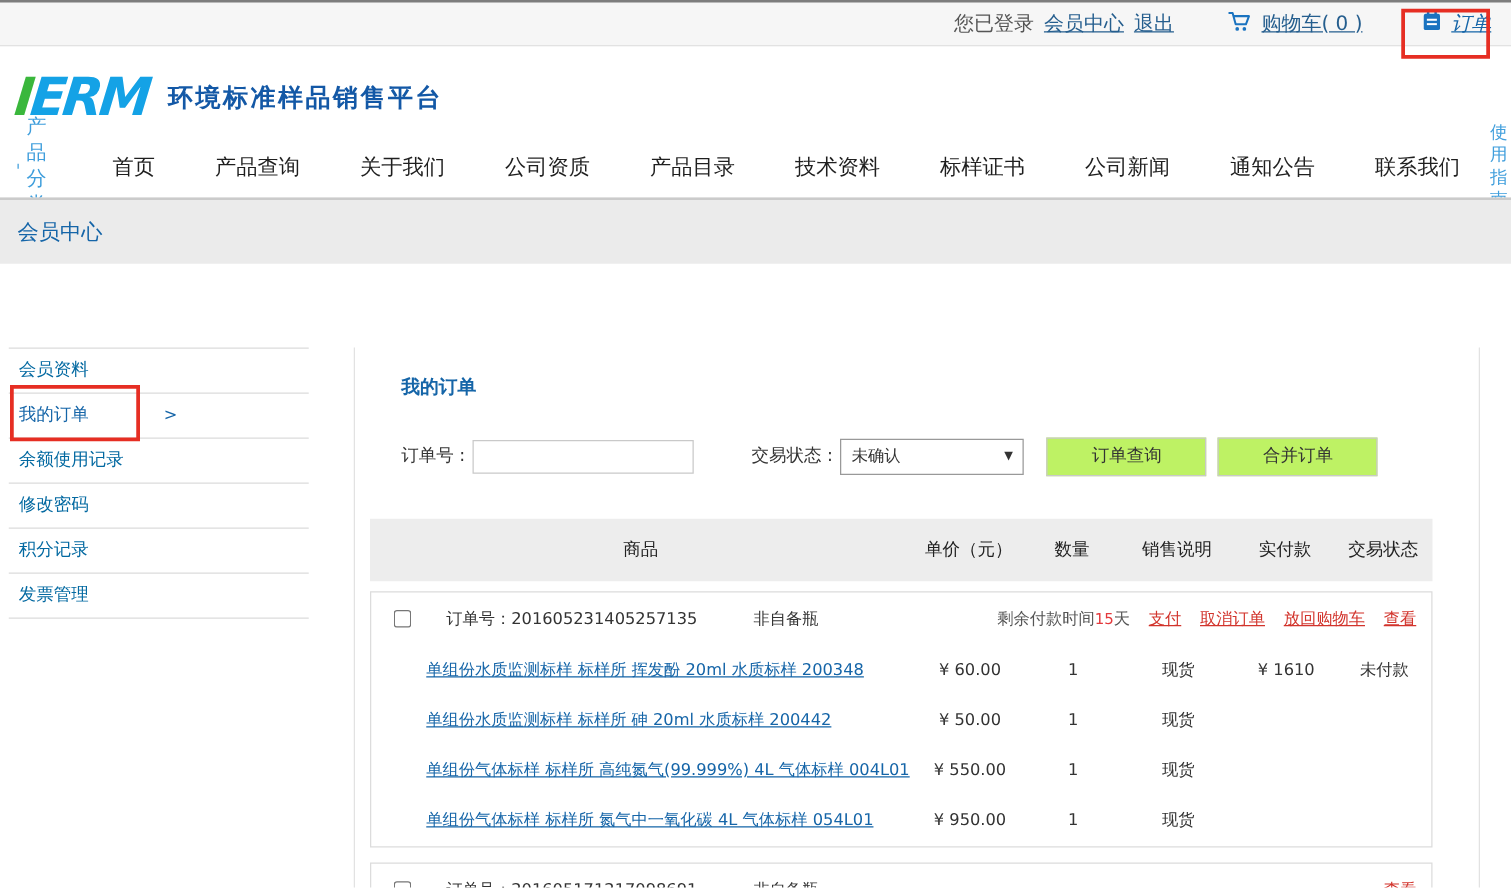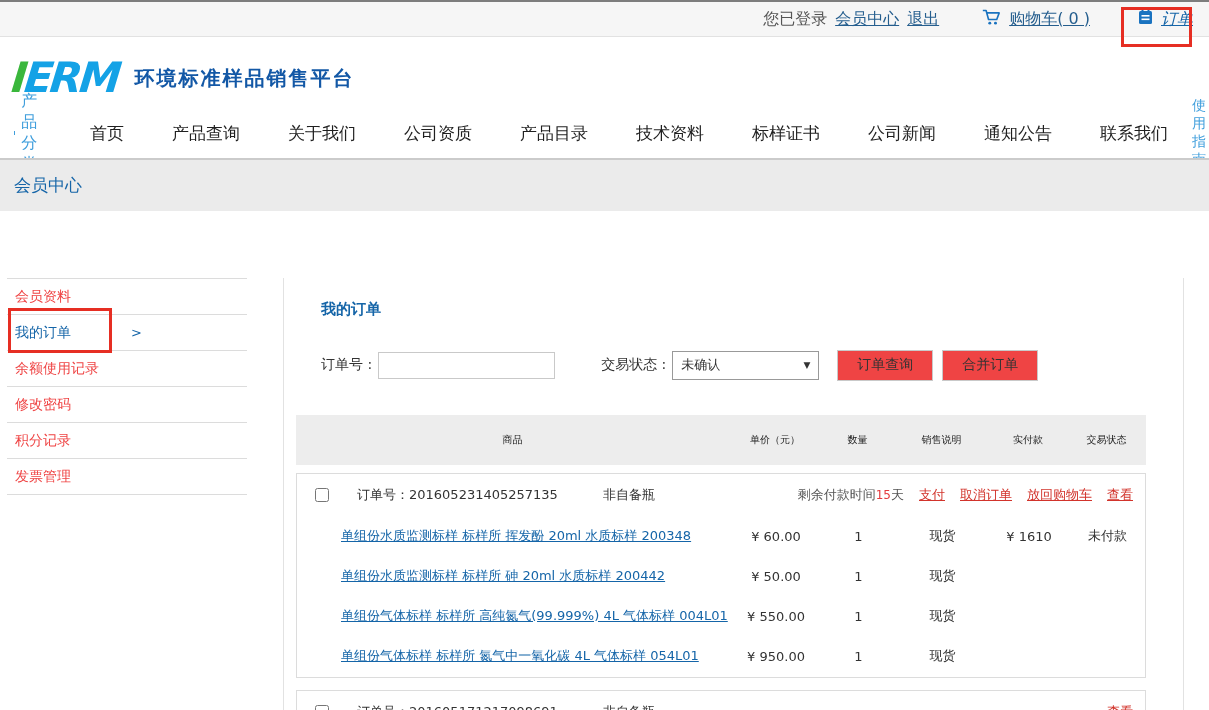--- a/index.html
+++ b/index.html
@@ -49,21 +49,21 @@
   
   .band {
     position:absolute; top:158px; left:0; width:100%; height:53px;
     background:#ebebeb; border-top:2px solid #cbcbcb;
     display:flex; align-items:center; padding-left:14px;
     color:#1565a8; font-size:17px;
   }
 
   
   .sidebar { position:absolute; left:7px; top:278px; width:240px; font-size:14px; border-bottom:1px solid #dcdcdc; }
-  .side-item { height:36px; line-height:35px; padding-left:8px; border-top:1px solid #dcdcdc; color:#ef4444; cursor:pointer; position:relative; }
+  .side-item { height:36px; line-height:35px; padding-left:8px; border-top:1px solid #dcdcdc; color:#0369a1; cursor:pointer; position:relative; }
   .side-item.active { color:#1565a8; }
   .side-arrow { position:absolute; left:124px; top:0; color:#1565a8; font-size:13px; }
 
   
   .annotation { position:absolute; border:3px solid #e62e23; pointer-events:none; z-index:60; background:transparent; }
   #anno-order    { left:1121px; top:7px;   width:71px;  height:40px; }
   #anno-myorders { left:8px;    top:308px; width:104px; height:45px; }
 
   
   .panel {
@@ -75,30 +75,30 @@
   .filters { position:absolute; left:37px; top:72px; height:30px; display:flex; align-items:center; font-size:14px; color:#333; }
   .filters .lbl { white-space:nowrap; }
   .order-input { width:177px; height:27px; border:1px solid #c9c9c9; margin-left:6px; padding:0 6px; font-size:13px; }
   .status-lbl { margin-left:46px; }
   .sel {
     width:147px; height:29px; border:1px solid #999; margin-left:6px; background:#fff;
     display:flex; align-items:center; justify-content:space-between; padding:0 8px; font-size:13px; color:#333; cursor:pointer;gap:24px;
   }
   .sel .caret { font-size:9px; color:#333; }
   .btn {
-    height:31px; padding:0 19px; margin-left:18px; background:#ef4444; border:1px solid #c9c9c9;
+    height:31px; padding:0 35px; margin-left:18px; background:#bef264; border:1px solid #c9c9c9;
     font-size:14px; color:#333; cursor:pointer; font-family:Liberation Mono, monospace; white-space:nowrap;
   }
   .btn + .btn { margin-left:9px; }
 
   
   .grid6 { display:grid; grid-template-columns:433px 92px 73px 95px 78px 79px; align-items:center; }
   .thead {
     position:absolute; left:12px; top:137px; width:850px; height:50px;
-    background:#ededed; font-size:10px; color:#222;
+    background:#ededed; font-size:14px; color:#222;
   }
   .thead > div { text-align:center; }
 
   .order-box { position:absolute; left:12px; width:850px; border:1px solid #dcdcdc; background:#fff; overflow:hidden; }
   #order1 { top:195px; height:205px; }
   #order2 { top:412px; height:60px; }
 
   .order-head { height:42px; display:flex; align-items:center; font-size:13px; color:#333; }
   .order-head input[type=checkbox] { margin-left:18px; width:14px; height:14px; cursor:pointer; }
   .order-no { margin-left:28px; white-space:nowrap; }

